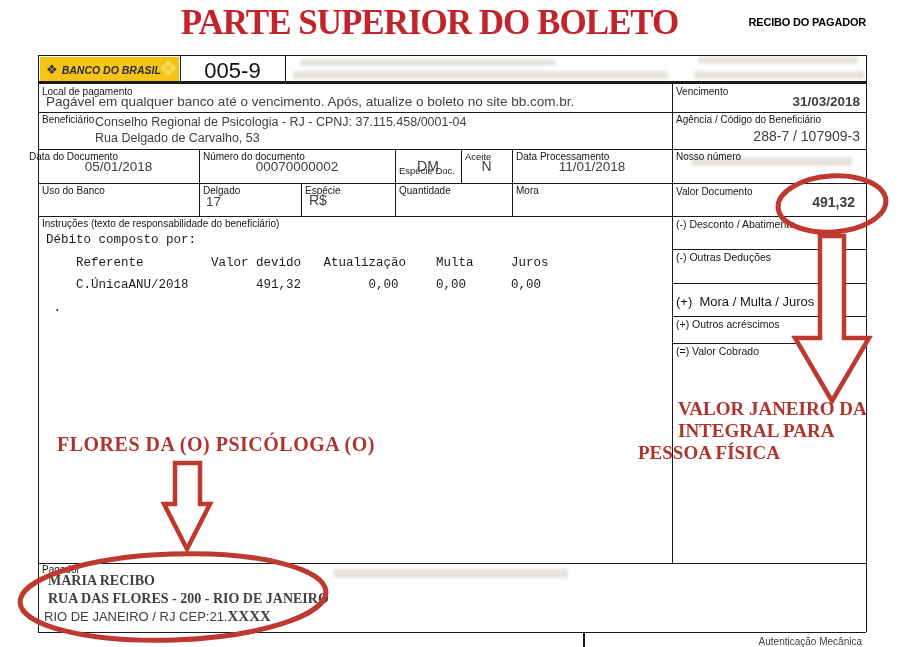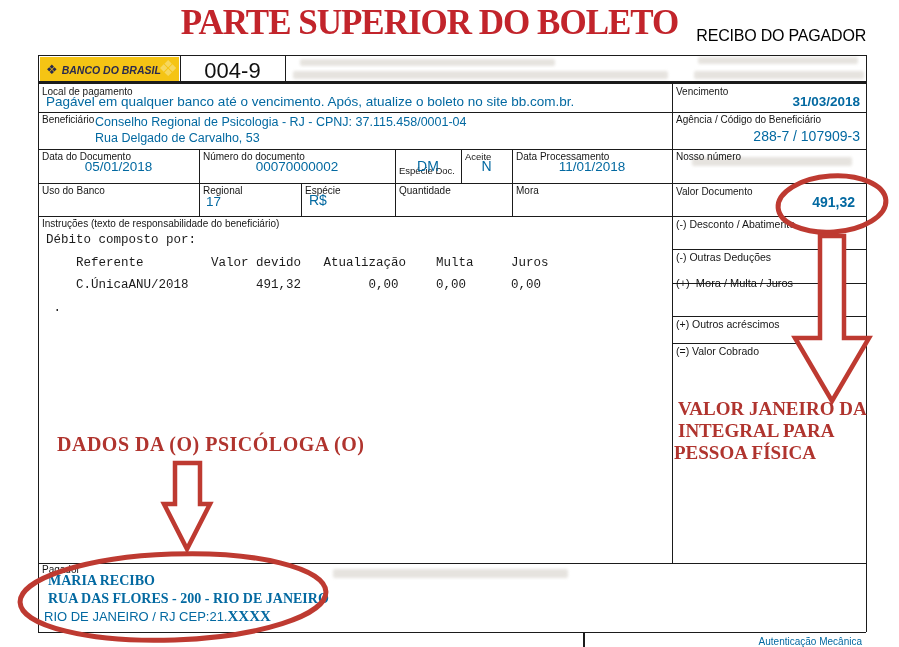--- a/index.html
+++ b/index.html
@@ -3,32 +3,32 @@
 <meta charset="utf-8">
 <style>
   html,body{margin:0;padding:0}
   body{
     width:899px;height:647px;position:relative;background:#fff;
     font-family:"Liberation Sans",sans-serif;overflow:hidden;
   }
   .hl,.vl{position:absolute;background:#1b1b1b}
   .lbl{position:absolute;font-size:10px;color:#161616;white-space:pre;line-height:11px}
   .lbl-sm{font-size:9.5px}
-  .val{position:absolute;font-size:13.5px;color:#0369a1;white-space:pre;line-height:15px}
+  .val{position:absolute;font-size:13.5px;color:#404040;white-space:pre;line-height:15px}
   .b{font-weight:bold}
   .ctr{text-align:center}
   .serifb{font-family:"Liberation Serif",serif;font-weight:bold}
   .red-note{position:absolute;color:#B0342E;font-family:"Liberation Serif",serif;font-weight:bold;white-space:pre}
   .smudge{position:absolute;background:#d9d5ce;filter:blur(1.5px);opacity:.65;border-radius:2px}
   .title{
     position:absolute;left:0;right:40px;top:3px;text-align:center;
     font-family:"Liberation Serif",serif;font-weight:bold;font-size:35px;
     color:#C2242B;letter-spacing:-1px;white-space:pre;
   }
-  .recibo{position:absolute;right:33px;top:27px;font-size:16px;font-weight:normal;color:#000;letter-spacing:-0.2px;white-space:pre}
+  .recibo{position:absolute;right:33px;top:16px;font-size:11px;font-weight:bold;color:#000;letter-spacing:-0.2px;white-space:pre}
   .logo-box{
     position:absolute;left:40px;top:57px;width:139px;height:25px;background:#F5C414;
     display:flex;align-items:center;padding-left:6px;box-sizing:border-box;overflow:hidden;
   }
   .logo-glyph{font-size:13px;color:#2a2a4d;line-height:1}
   .logo-text{font-size:10.5px;font-weight:bold;font-style:italic;color:#2a2a4d;margin-left:4px;letter-spacing:0;white-space:pre}
   .logo-emblem{position:absolute;right:1px;top:1px;font-size:22px;color:#f6d75f;line-height:1}
   .bankcode{position:absolute;left:180px;top:58px;width:105px;text-align:center;font-size:22px;color:#101010;white-space:pre}
   pre.instr{
     position:absolute;left:46px;top:229px;margin:0;
@@ -41,21 +41,21 @@
 <body>
 
 <div class="title">PARTE SUPERIOR DO BOLETO</div>
 <div class="recibo">RECIBO DO PAGADOR</div>
 
 <div class="logo-box">
   <span class="logo-glyph">❖</span>
   <span class="logo-text">BANCO DO BRASIL</span>
   <span class="logo-emblem">❖</span>
 </div>
-<div class="bankcode">004-9</div>
+<div class="bankcode">005-9</div>
 
 <div class="smudge" style="left:300px;top:59px;width:255px;height:7px"></div>
 <div class="smudge" style="left:293px;top:71px;width:375px;height:8px"></div>
 <div class="smudge" style="left:698px;top:57px;width:160px;height:7px"></div>
 <div class="smudge" style="left:694px;top:71px;width:170px;height:8px"></div>
 <div class="smudge" style="left:692px;top:157px;width:160px;height:9px"></div>
 <div class="smudge" style="left:333px;top:569px;width:235px;height:9px"></div>
 
 <div class="hl" style="left:38px;top:55px;width:828px;height:1px"></div>
 <div class="hl" style="left:38px;top:81px;width:828px;height:3px"></div>
@@ -86,64 +86,64 @@
 <div class="val" style="left:46px;top:94px">Pagável em qualquer banco até o vencimento. Após, atualize o boleto no site bb.com.br.</div>
 <span class="lbl" style="left:676px;top:86px">Vencimento</span>
 <div class="val b" style="right:39px;top:94px">31/03/2018</div>
 
 <span class="lbl" style="left:42px;top:114px">Beneficiário</span>
 <div class="val" style="left:95px;top:115px;font-size:12.5px">Conselho Regional de Psicologia - RJ - CPNJ: 37.115.458/0001-04</div>
 <div class="val" style="left:95px;top:131px;font-size:12.5px">Rua Delgado de Carvalho, 53</div>
 <span class="lbl" style="left:676px;top:114px">Agência / Código do Beneficiário</span>
 <div class="val" style="right:39px;top:129px;font-size:14px">288-7 / 107909-3</div>
 
-<span class="lbl" style="left:42px;top:151px">Data do Documento</span>
+<span class="lbl" style="left:29px;top:151px">Data do Documento</span>
 <div class="val ctr" style="left:38px;top:159px;width:161px">05/01/2018</div>
 <span class="lbl" style="left:203px;top:151px">Número do documento</span>
 <div class="val ctr" style="left:199px;top:159px;width:196px">00070000002</div>
 <span class="lbl lbl-sm" style="left:399px;top:165px">Espécie Doc.</span>
 <div class="val ctr" style="left:395px;top:159px;width:66px;font-size:14px">DM</div>
 <span class="lbl lbl-sm" style="left:465px;top:151px">Aceite</span>
 <div class="val ctr" style="left:461px;top:159px;width:51px;font-size:14px">N</div>
 <span class="lbl" style="left:516px;top:151px">Data Processamento</span>
 <div class="val ctr" style="left:512px;top:159px;width:160px">11/01/2018</div>
 <span class="lbl" style="left:676px;top:151px">Nosso número</span>
 
 <span class="lbl" style="left:42px;top:185px">Uso do Banco</span>
-<span class="lbl" style="left:203px;top:185px">Regional</span>
+<span class="lbl" style="left:203px;top:185px">Delgado</span>
 <div class="val" style="left:206px;top:194px">17</div>
 <span class="lbl" style="left:305px;top:185px">Espécie</span>
 <div class="val" style="left:309px;top:193px;font-size:14px">R$</div>
 <span class="lbl" style="left:399px;top:185px">Quantidade</span>
 <span class="lbl" style="left:516px;top:185px">Mora</span>
 <span class="lbl" style="left:676px;top:186px">Valor Documento</span>
 <div class="val b" style="right:44px;top:195px;font-size:14px">491,32</div>
 
 <span class="lbl" style="left:676px;top:219px;font-size:10.5px">(-) Desconto / Abatimento</span>
 <span class="lbl" style="left:676px;top:252px;font-size:10.5px">(-) Outras Deduções</span>
-<span class="lbl" style="left:676px;top:278px;font-size:11px">(+)  Mora / Multa / Juros</span>
+<span class="lbl" style="left:676px;top:296px;font-size:13px">(+)  Mora / Multa / Juros</span>
 <span class="lbl" style="left:676px;top:319px;font-size:10.5px">(+) Outros acréscimos</span>
 <span class="lbl" style="left:676px;top:346px;font-size:10.5px">(=) Valor Cobrado</span>
 
 <span class="lbl" style="left:42px;top:218px">Instruções (texto de responsabilidade do beneficiário)</span>
 <pre class="instr">Débito composto por:
     Referente         Valor devido   Atualização    Multa     Juros
     C.ÚnicaANU/2018         491,32         0,00     0,00      0,00
  .</pre>
 
 <span class="lbl" style="left:42px;top:564px">Pagador</span>
 <div class="val serifb" style="left:48px;top:573px;font-size:14px">MARIA RECIBO</div>
 <div class="val serifb" style="left:48px;top:591px;font-size:14px">RUA DAS FLORES - 200 - RIO DE JANEIRO</div>
 <div class="val" style="left:44px;top:609px;font-size:13px"><span>RIO DE JANEIRO / RJ CEP:21.</span><span class="serifb" style="font-size:15px">XXXX</span></div>
 
 <div class="val" style="right:37px;top:634px;font-size:10px">Autenticação Mecânica</div>
 
-<div class="red-note" style="left:57px;top:433px;font-size:20px;letter-spacing:0.5px">DADOS DA (O) PSICÓLOGA (O)</div>
+<div class="red-note" style="left:57px;top:433px;font-size:20px;letter-spacing:0.5px">FLORES DA (O) PSICÓLOGA (O)</div>
 <div class="red-note" style="left:678px;top:398px;font-size:19px;line-height:22px">VALOR JANEIRO DA</div>
 <div class="red-note" style="left:678px;top:420px;font-size:19px;line-height:22px">INTEGRAL PARA</div>
-<div class="red-note" style="left:674px;top:442px;font-size:19px;line-height:22px">PESSOA FÍSICA</div>
+<div class="red-note" style="left:638px;top:442px;font-size:19px;line-height:22px">PESSOA FÍSICA</div>
 
 <svg class="overlay" width="899" height="647" viewBox="0 0 899 647">
   <ellipse cx="832" cy="204" rx="54" ry="28" fill="none" stroke="#BE3A31" stroke-width="5" transform="rotate(-4 832 204)"></ellipse>
   <polygon points="820,236 844,236 844,338 869,338 832,401 795,338 820,338" fill="#ffffff" stroke="#BE3A31" stroke-width="4.5" stroke-linejoin="miter"></polygon>
   <polygon points="175,463 200,463 200,504 210,504 187,549 164,504 175,504" fill="#ffffff" stroke="#BE3A31" stroke-width="4.5" stroke-linejoin="miter"></polygon>
   <ellipse cx="173" cy="597" rx="153" ry="43" fill="none" stroke="#BE3A31" stroke-width="5" transform="rotate(-2 173 597)"></ellipse>
 </svg>
 
 </body></html>

